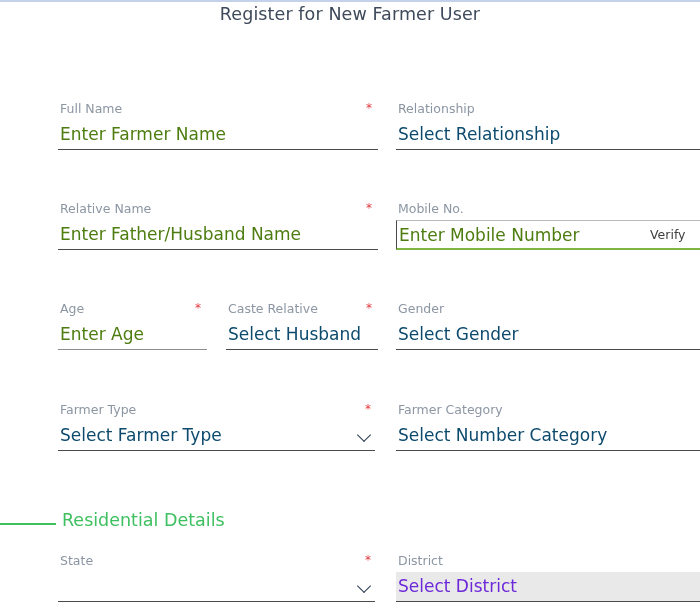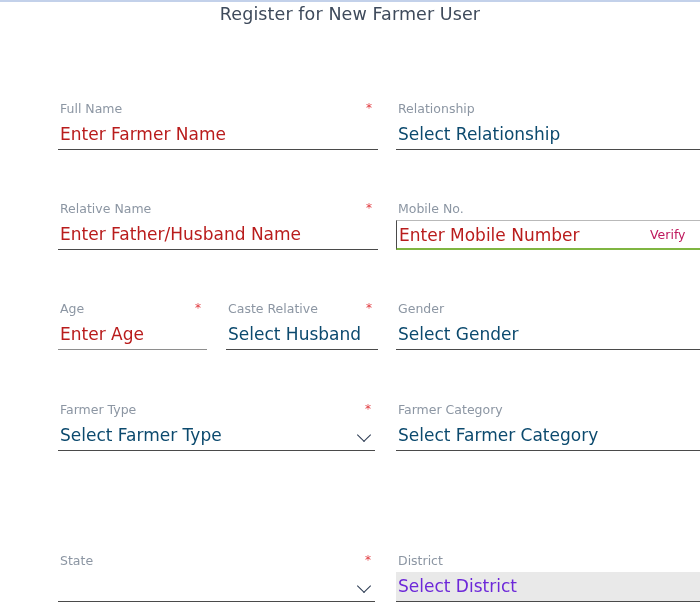--- a/index.html
+++ b/index.html
@@ -101,21 +101,21 @@
     overflow: hidden;
   }
   .control .val {
     position: absolute;
     left: 2px;
     top: 2px;
     font-size: 17px;
     white-space: nowrap;
     line-height: 24px;
   }
-  .val.placeholder { color: #b91c1c; }
+  .val.placeholder { color: #4d7c0f; }
   .val.selected    { color: #0c4a6e; }
 
   
   .control.light-rule { border-bottom-color: #8e8e8e; }
 
   
   .chev {
     position: absolute;
     right: 6px;
     top: 9px;
@@ -130,21 +130,21 @@
   .control.mobile {
     border-left: 1.6px solid #4a4a4a;
     border-top: 1.3px solid #b9b9b9;
     border-right: none;
     border-bottom: 2.2px solid #7fb541;
   }
   .verify-link {
     position: absolute;
     top: 6px;
     font-size: 12.5px;
-    color: #be185d;
+    color: #404040;
     cursor: pointer;
     white-space: nowrap;
   }
 
   
   .control.disabled {
     background: #e9e9e9;
     border-bottom: 1.6px solid #4a4a4a;
   }
   .control.disabled .val { color: #6d28d9; }
@@ -222,24 +222,28 @@
     <div class="control" style="width:317px;">
       <div class="val selected">Select Farmer Type</div>
       <div class="chev"></div>
     </div>
   </div>
 
   <div class="field" style="left:396px; top:402px; width:330px;">
     <div class="lbl">Farmer Category</div>
     <div class="req" style="left:308px;"></div>
     <div class="control" style="width:330px;">
-      <div class="val selected">Select Farmer Category</div>
-    </div>
-  </div>
-
+      <div class="val selected">Select Number Category</div>
+    </div>
+  </div>
+
+  <div class="section" style="top:510px;">
+    <div class="dash"></div>
+    <div class="sec-title">Residential Details</div>
+  </div>
 
   <div class="field" style="left:58px; top:553px; width:317px;">
     <div class="lbl">State</div>
     <div class="req" style="left:307px;">*</div>
     <div class="control" style="width:317px;">
       <div class="chev"></div>
     </div>
   </div>
 
   <div class="field" style="left:396px; top:553px; width:330px;">

